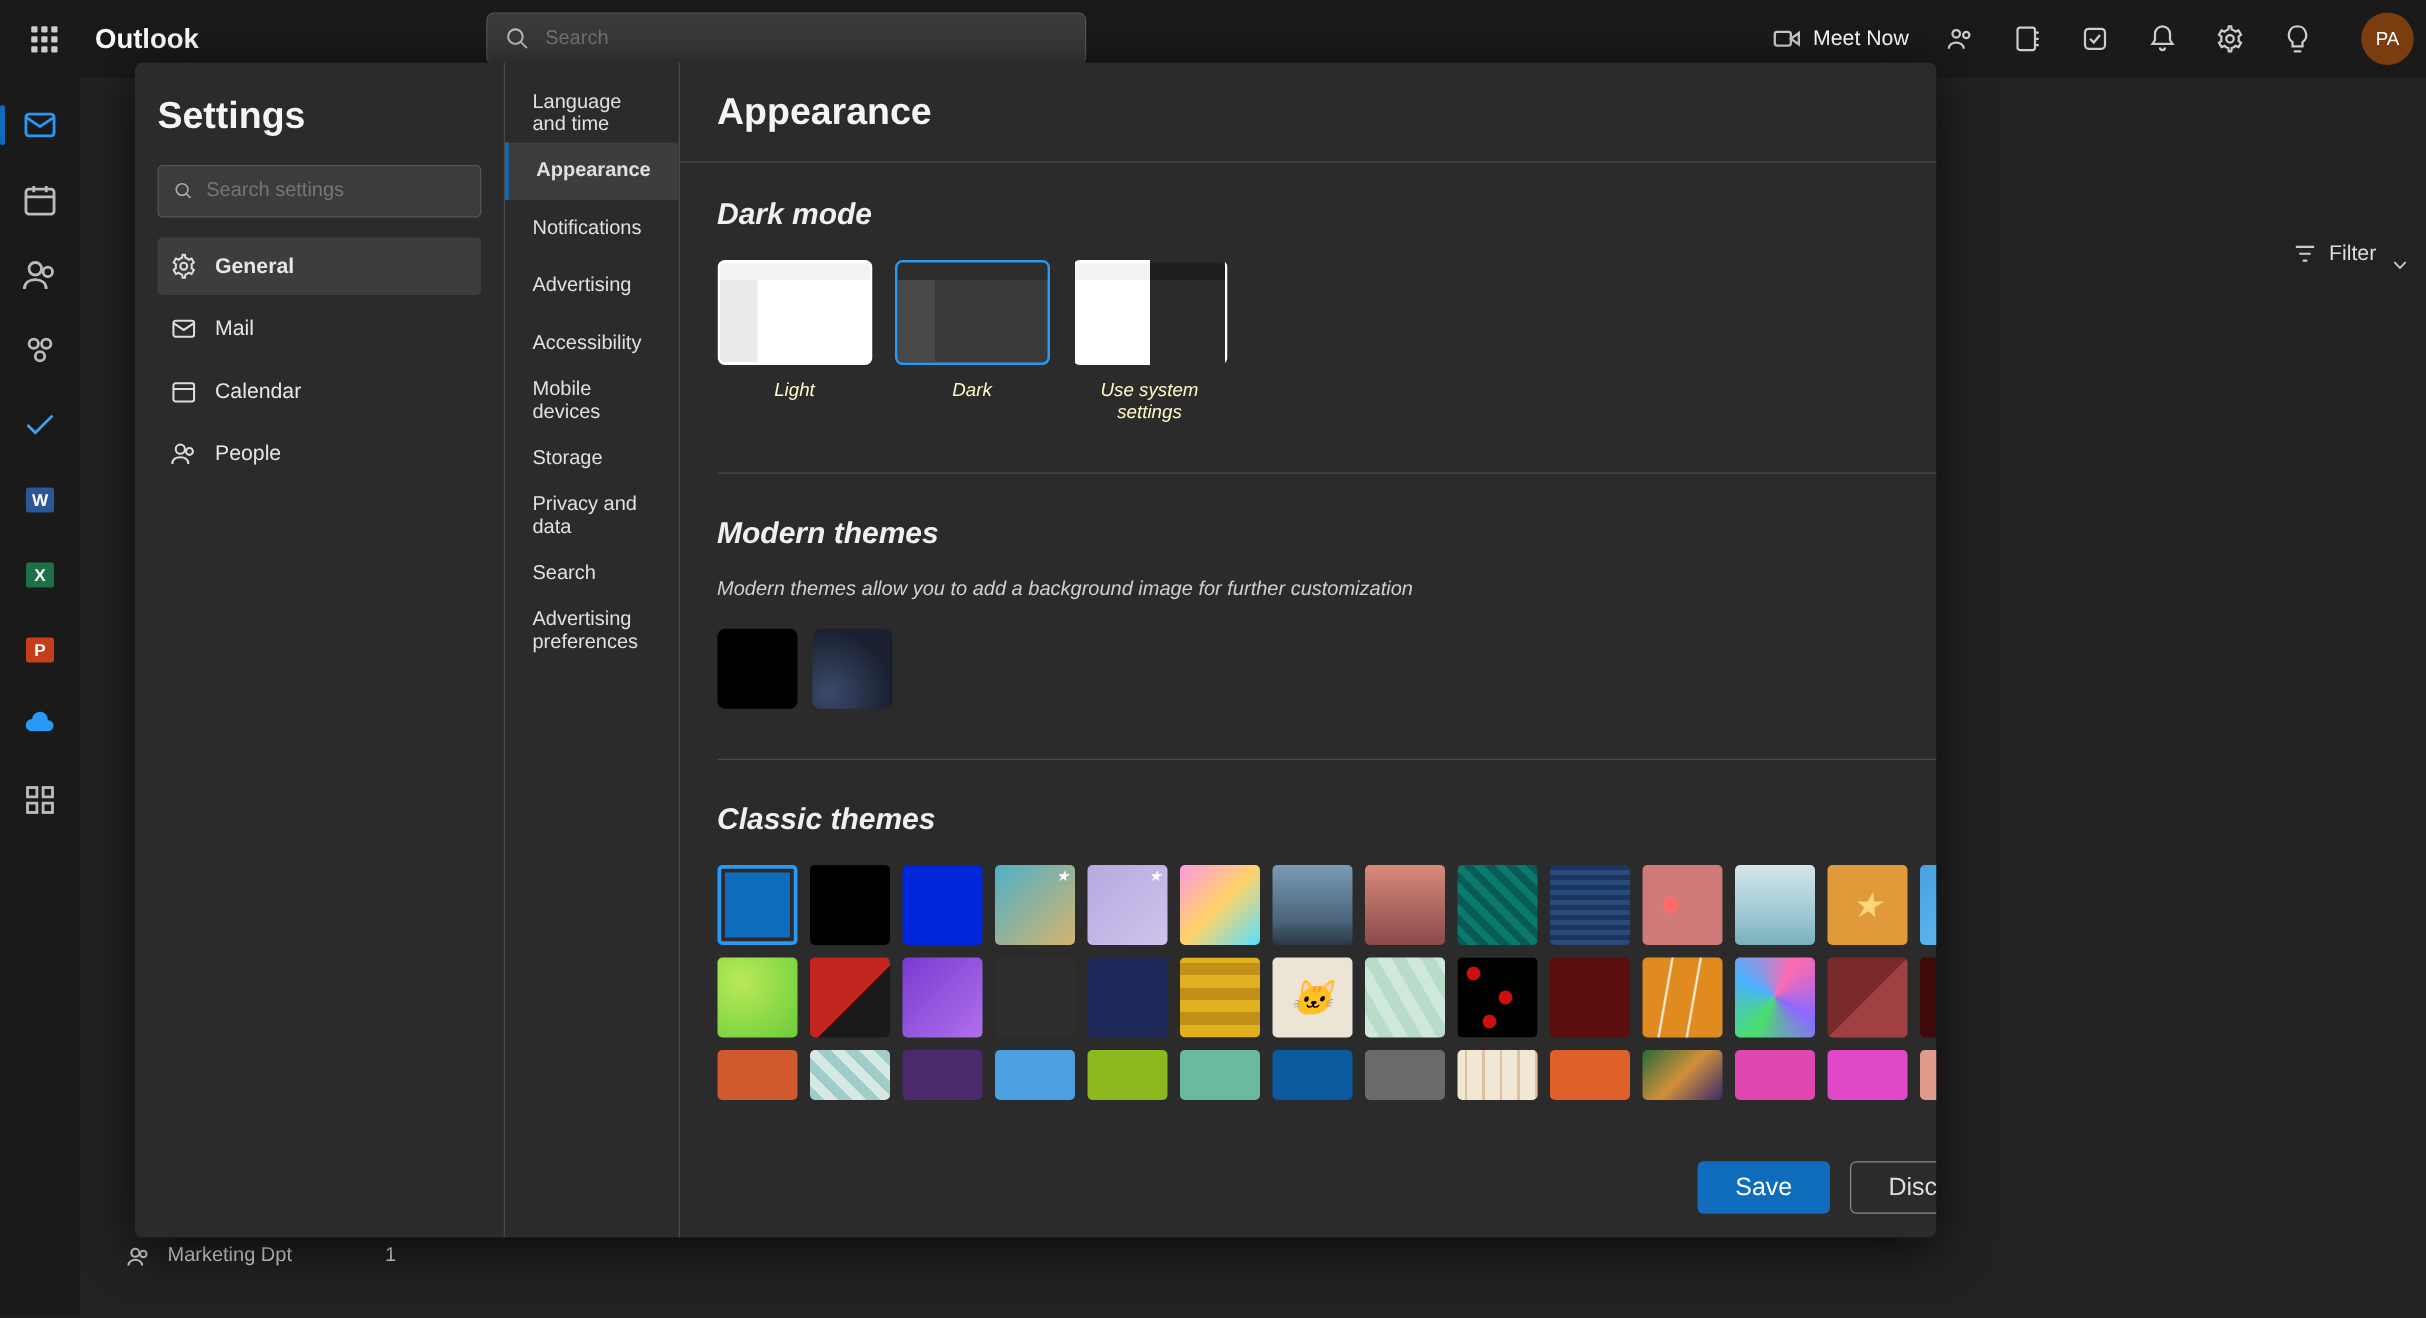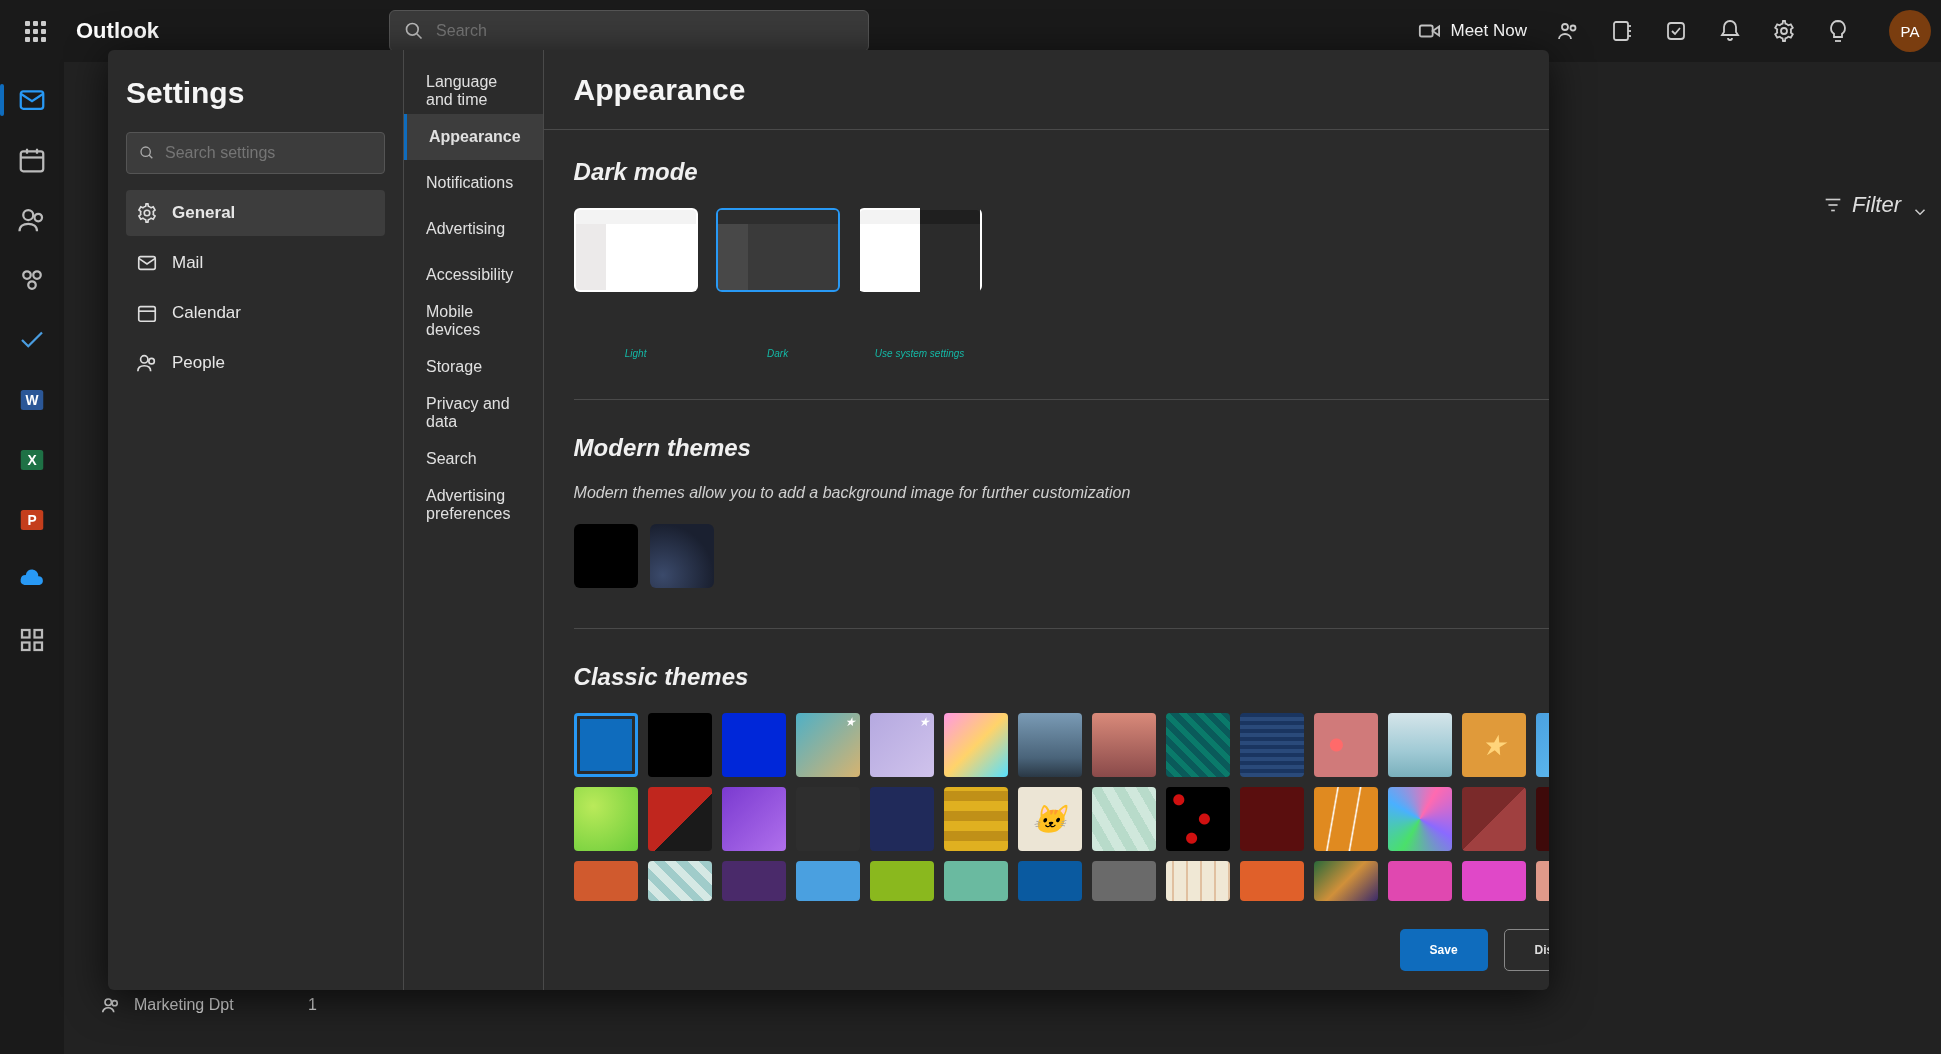--- a/index.html
+++ b/index.html
@@ -98,21 +98,21 @@
   
   .main-surface {
     position: absolute;
     top: 62px; left: 64px; right: 0; bottom: 0;
     background: #222;
   }
   .filter-btn {
     position: absolute;
     top: 130px; right: 40px;
     display: flex; align-items: center; gap: 8px;
-    color: #ddd; font-size: 22px; font-style: italic;
+    color: #ddd; font-size: 17px;
   }
   .filter-btn svg { width: 22px; height: 22px; stroke: #ccc; fill: none; }
 
   .bottom-group {
     position: absolute;
     top: 994px; left: 100px;
     display: flex; align-items: center; gap: 12px;
     color: #ddd; font-size: 16px;
   }
   .bottom-group .count {
@@ -240,21 +240,21 @@
     display: flex; flex-direction: column; align-items: center; gap: 12px;
     cursor: pointer;
   }
   .mode-preview {
     width: 124px; height: 84px; border-radius: 6px;
     border: 2px solid transparent;
     overflow: hidden;
     position: relative;
   }
   .mode-option.selected .mode-preview { border-color: #2899f5; }
-  .mode-label { font-size: 10px; color: #14b8a6; text-align: center; margin-top: 44px; }
+  .mode-label { font-size: 15px; color: #fef9c3; text-align: center; }
   
   .preview-light { background: #fff; }
   .preview-light::before {
     content: "";
     position: absolute; top: 0; left: 0; right: 0; height: 14px;
     background: #f3f3f3;
   }
   .preview-light::after {
     content: "";
     position: absolute; top: 14px; left: 0; width: 30px; bottom: 0;
@@ -374,24 +374,23 @@
   .dlg-footer {
     height: 80px;
     display: flex; align-items: center;
     justify-content: flex-end;
     gap: 16px;
     padding: 0 30px;
   }
   .btn {
     height: 42px; padding: 1px 30px;
     border-radius: 5px;
-    font-size: 12px;
+    font-size: 20px;
     cursor: pointer;
     border: none;
-    font-weight: bold;
   }
   .btn-primary { background: #0f6cbd; color: #fff; }
   .btn-secondary { background: transparent; color: #ddd; border: 1px solid #888; }
 
 </style>
 </head>
 <body>
 
 <div class="top-header">
   <div class="app-launcher">

